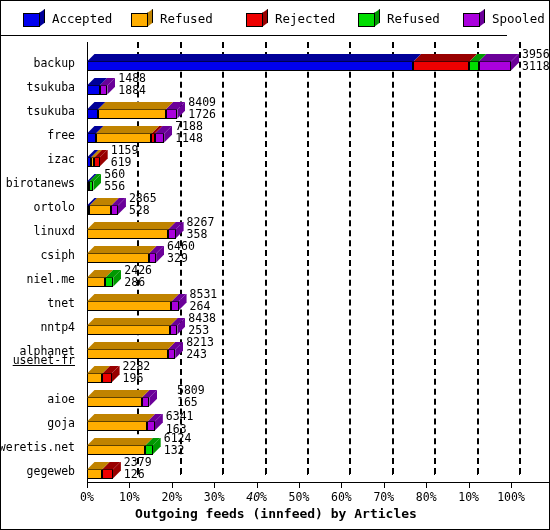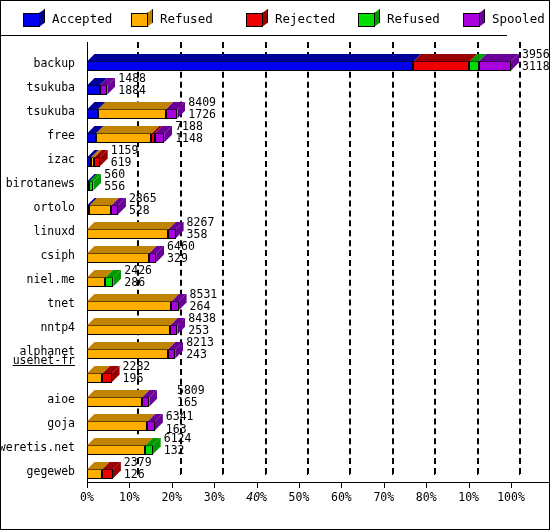--- a/index.html
+++ b/index.html
@@ -464,15 +464,16 @@
             <div class="front" style="background: rgb(238, 0, 0);"></div>
             <div class="top" style="background: rgb(153, 0, 0); width: 18.8629px; clip-path: polygon(8px 0px, 100% 0px, 10.8629px 100%, 0px 100%); border-top: 0px;"></div>
             <div class="right" style="background: rgb(153, 0, 0); right: -8px; width: 8px; height: 17px; clip-path: polygon(0px 8px, 100% 0px, 100% 9px, 0px 100%);"></div>
           </div>
         </div>
         <div class="val-label" style="left: 44.864px; top: 419.5px;">
           <div>2379</div>
           <div>126</div>
         </div>
       </div>
+    <div id="xtitle" style="top: 470px;">Outgoing feeds (innfeed) by Articles</div>
   </div>
 
 </div>
 
 </body></html>

